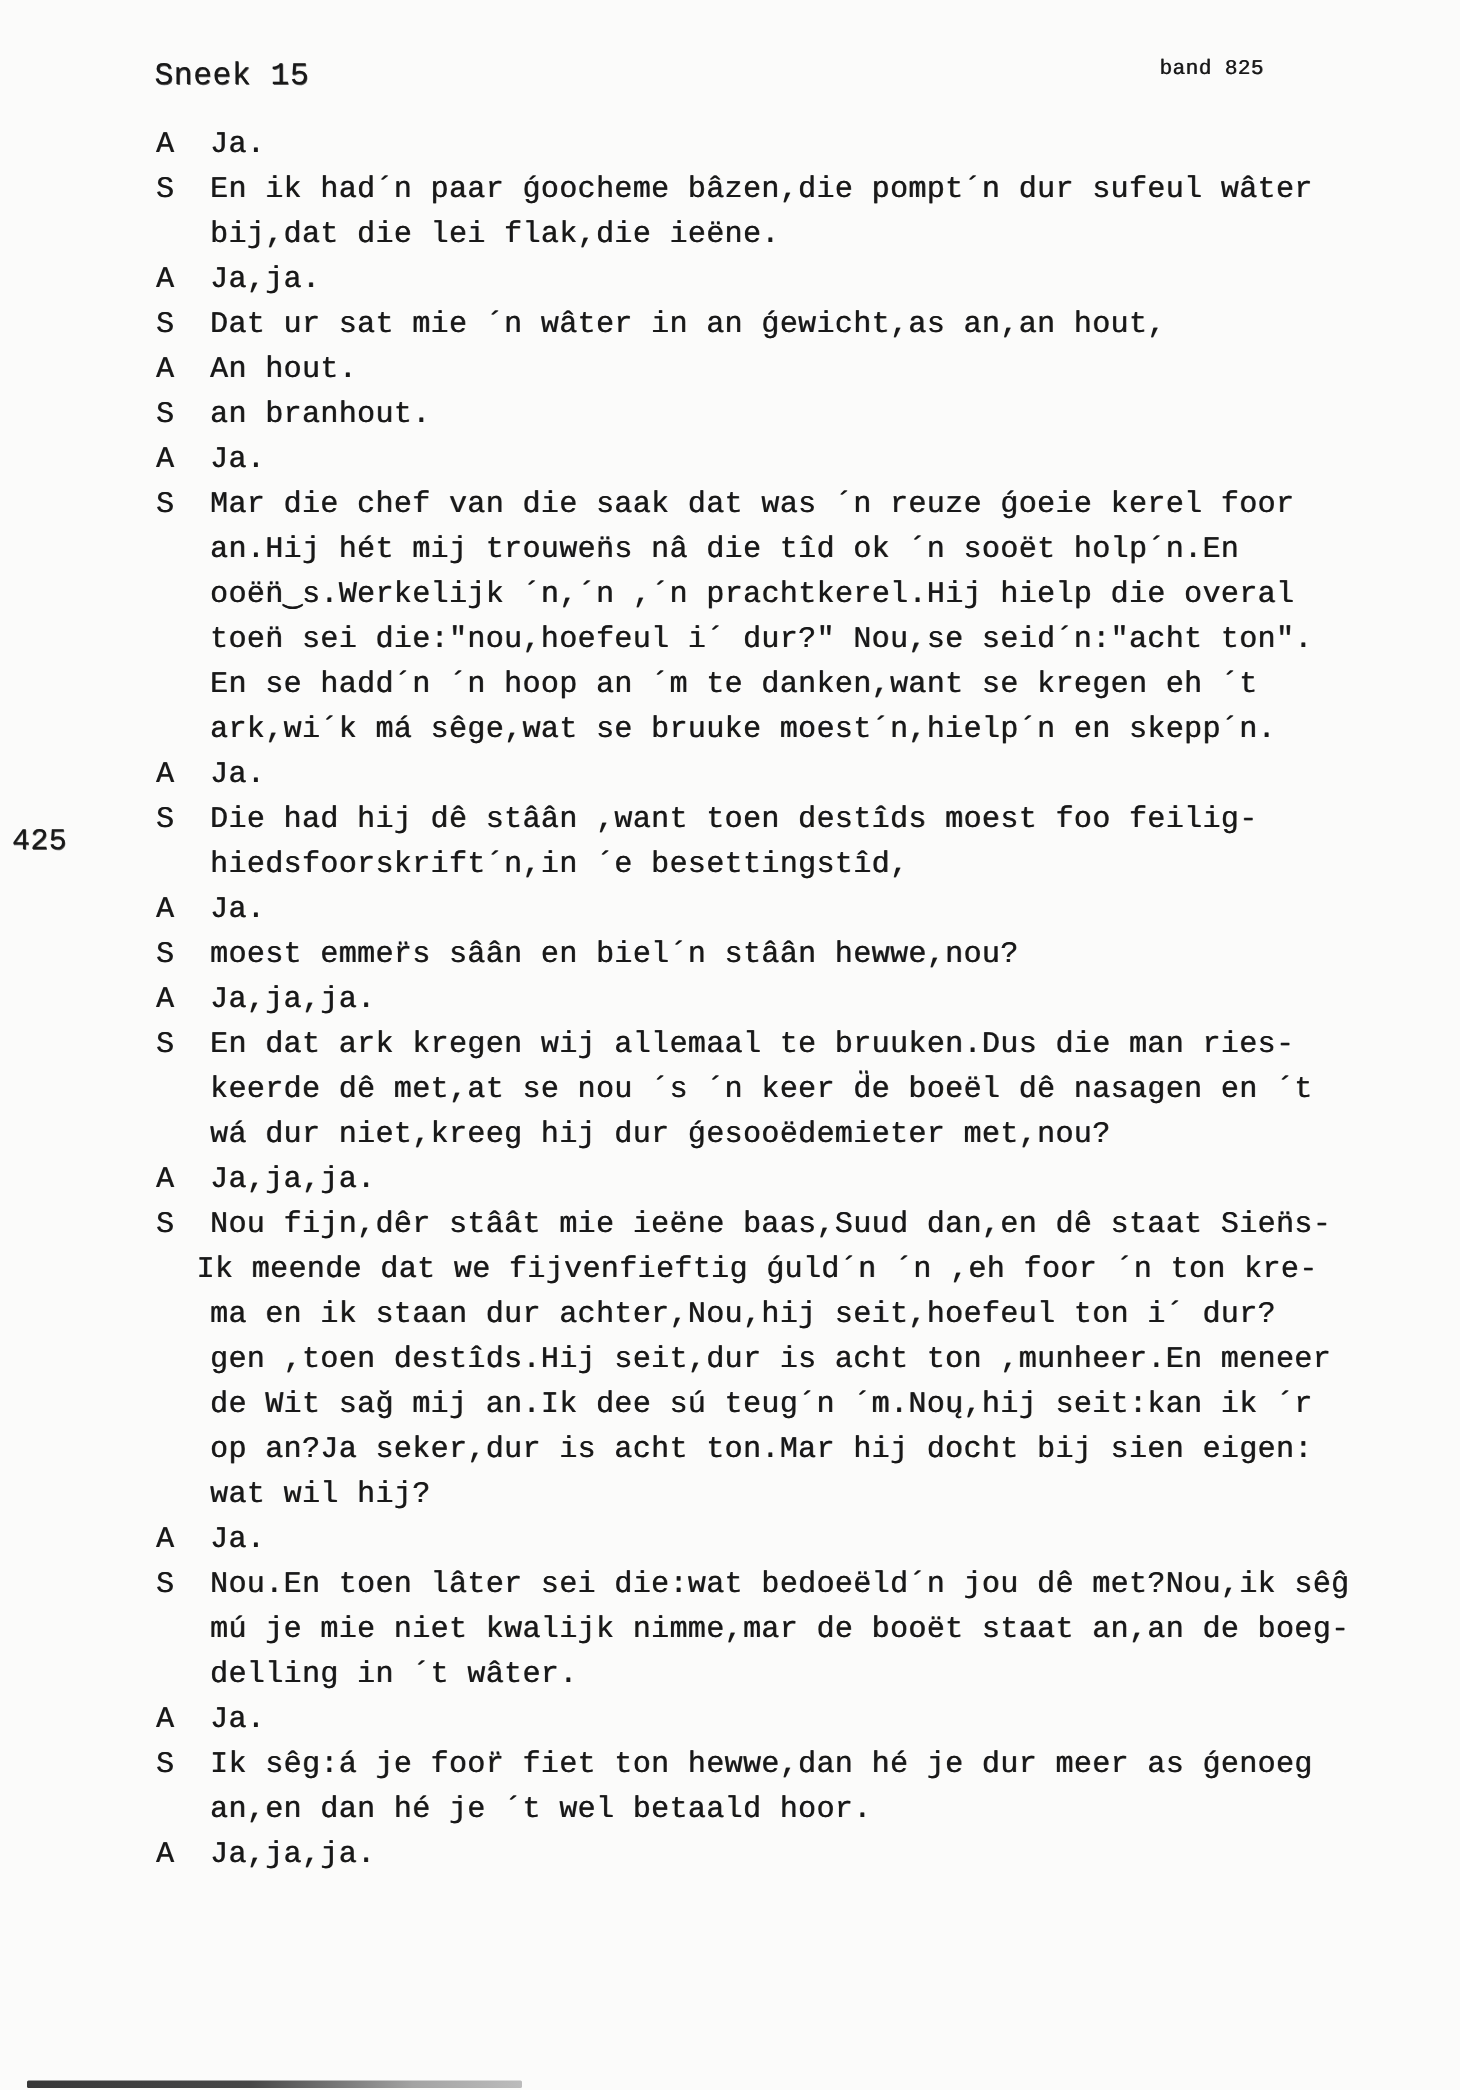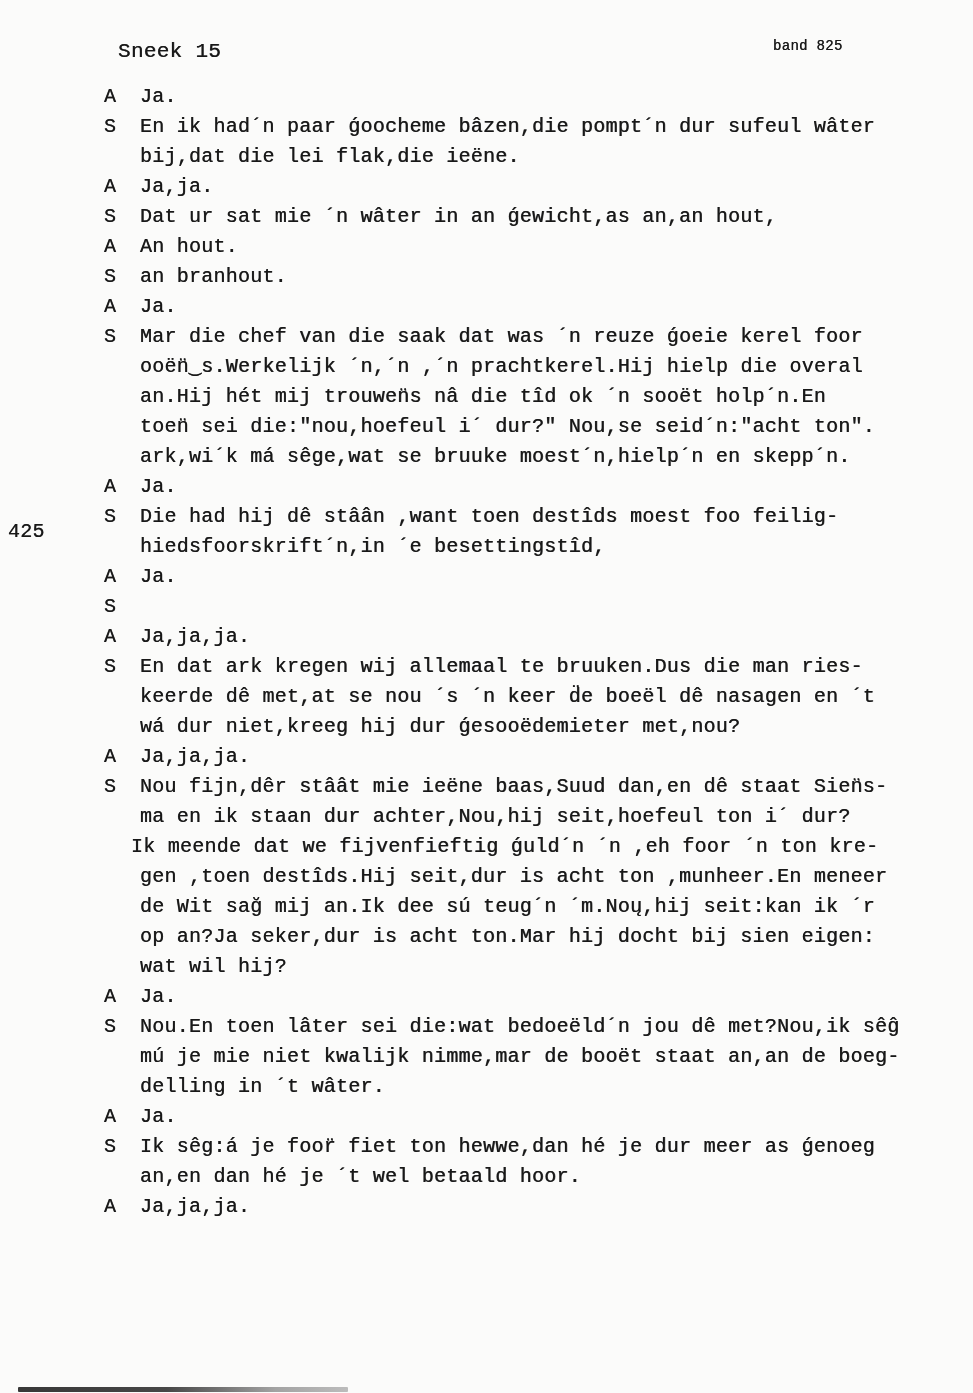--- a/index.html
+++ b/index.html
@@ -8,21 +8,21 @@
     background:#fbfbfa;
     position:relative;
     overflow:hidden;
     font-family:"Liberation Mono","DejaVu Sans Mono",monospace;
     color:#181818;
   }
   .ink{
     text-shadow:0.35px 0.35px 0 rgba(25,25,25,0.7), -0.2px 0 0 rgba(25,25,25,0.35);
   }
   .header-left{
-    position:absolute;top:40px;left:118px;
+    position:absolute;top:40px;left:103px;
     font-size:21px;letter-spacing:0.3px;white-space:pre;
   }
   .header-right{
     position:absolute;top:38px;left:773px;
     font-size:14px;letter-spacing:0.3px;white-space:pre;
   }
   #lines{
     position:absolute;top:82px;left:0;width:973px;
   }
   .line{
@@ -59,37 +59,38 @@
 <div id="lines">
     <div class="line ink"><span class="speaker">A</span><span class="text">Ja.</span></div>
     <div class="line ink"><span class="speaker">S</span><span class="text">En ik had´n paar ǵoocheme bâzen,die pompt´n dur sufeul wâter</span></div>
     <div class="line ink"><span class="text">bij,dat die lei flak,die ieëne.</span></div>
     <div class="line ink"><span class="speaker">A</span><span class="text">Ja,ja.</span></div>
     <div class="line ink"><span class="speaker">S</span><span class="text">Dat ur sat mie ´n wâter in an ǵewicht,as an,an hout,</span></div>
     <div class="line ink"><span class="speaker">A</span><span class="text">An hout.</span></div>
     <div class="line ink"><span class="speaker">S</span><span class="text">an branhout.</span></div>
     <div class="line ink"><span class="speaker">A</span><span class="text">Ja.</span></div>
     <div class="line ink"><span class="speaker">S</span><span class="text">Mar die chef van die saak dat was ´n reuze ǵoeie kerel foor</span></div>
+    <div class="line ink"><span class="text">an.Hij hét mij trouwen̈s nâ die tîd ok ´n sooët holp´n.En</span></div>
     <div class="line ink"><span class="text">ooën̈‿s.Werkelijk ´n,´n ,´n prachtkerel.Hij hielp die overal</span></div>
-    <div class="line ink"><span class="text">an.Hij hét mij trouwen̈s nâ die tîd ok ´n sooët holp´n.En</span></div>
     <div class="line ink"><span class="text">toen̈ sei die:"nou,hoefeul i´ dur?" Nou,se seid´n:"acht ton".</span></div>
+    <div class="line ink"><span class="text">En se hadd´n ´n hoop an ´m te danken,want se kregen eh ´t</span></div>
     <div class="line ink"><span class="text">ark,wi´k má sêge,wat se bruuke moest´n,hielp´n en skepp´n.</span></div>
     <div class="line ink"><span class="margin-num">425</span><span class="speaker">A</span><span class="text">Ja.</span></div>
     <div class="line ink"><span class="speaker">S</span><span class="text">Die had hij dê stâân ,want toen destîds moest foo feilig-</span></div>
     <div class="line ink"><span class="text">hiedsfoorskrift´n,in ´e besettingstîd,</span></div>
     <div class="line ink"><span class="speaker">A</span><span class="text">Ja.</span></div>
-    <div class="line ink"><span class="speaker">S</span></div>
+    <div class="line ink"><span class="speaker">S</span><span class="text">moest emmer̈s sâân en biel´n stâân hewwe,nou?</span></div>
     <div class="line ink"><span class="speaker">A</span><span class="text">Ja,ja,ja.</span></div>
     <div class="line ink"><span class="speaker">S</span><span class="text">En dat ark kregen wij allemaal te bruuken.Dus die man ries-</span></div>
     <div class="line ink"><span class="text">keerde dê met,at se nou ´s ´n keer d̈e boeël dê nasagen en ´t</span></div>
     <div class="line ink"><span class="text">wá dur niet,kreeg hij dur ǵesooëdemieter met,nou?</span></div>
     <div class="line ink"><span class="speaker">A</span><span class="text">Ja,ja,ja.</span></div>
     <div class="line ink"><span class="speaker">S</span><span class="text">Nou fijn,dêr stâât mie ieëne baas,Suud dan,en dê staat Sien̈s-</span></div>
+    <div class="line ink"><span class="text outdent">Ik meende dat we fijvenfieftig ǵuld´n ´n ,eh foor ´n ton kre-</span></div>
     <div class="line ink"><span class="text">ma en ik staan dur achter,Nou,hij seit,hoefeul ton i´ dur?</span></div>
-    <div class="line ink"><span class="text outdent">Ik meende dat we fijvenfieftig ǵuld´n ´n ,eh foor ´n ton kre-</span></div>
     <div class="line ink"><span class="text">gen ,toen destîds.Hij seit,dur is acht ton ,munheer.En meneer</span></div>
     <div class="line ink"><span class="text">de Wit sağ mij an.Ik dee sú teug´n ´m.Noų,hij seit:kan ik ´r</span></div>
     <div class="line ink"><span class="text">op an?Ja seker,dur is acht ton.Mar hij docht bij sien eigen:</span></div>
     <div class="line ink"><span class="text">wat wil hij?</span></div>
     <div class="line ink"><span class="speaker">A</span><span class="text">Ja.</span></div>
     <div class="line ink"><span class="speaker">S</span><span class="text">Nou.En toen lâter sei die:wat bedoeëld´n jou dê met?Nou,ik sêĝ</span></div>
     <div class="line ink"><span class="text">mú je mie niet kwalijk nimme,mar de booët staat an,an de boeg-</span></div>
     <div class="line ink"><span class="text">delling in ´t wâter.</span></div>
     <div class="line ink"><span class="speaker">A</span><span class="text">Ja.</span></div>
     <div class="line ink"><span class="speaker">S</span><span class="text">Ik sêg:á je foor̈ fiet ton hewwe,dan hé je dur meer as ǵenoeg</span></div>

